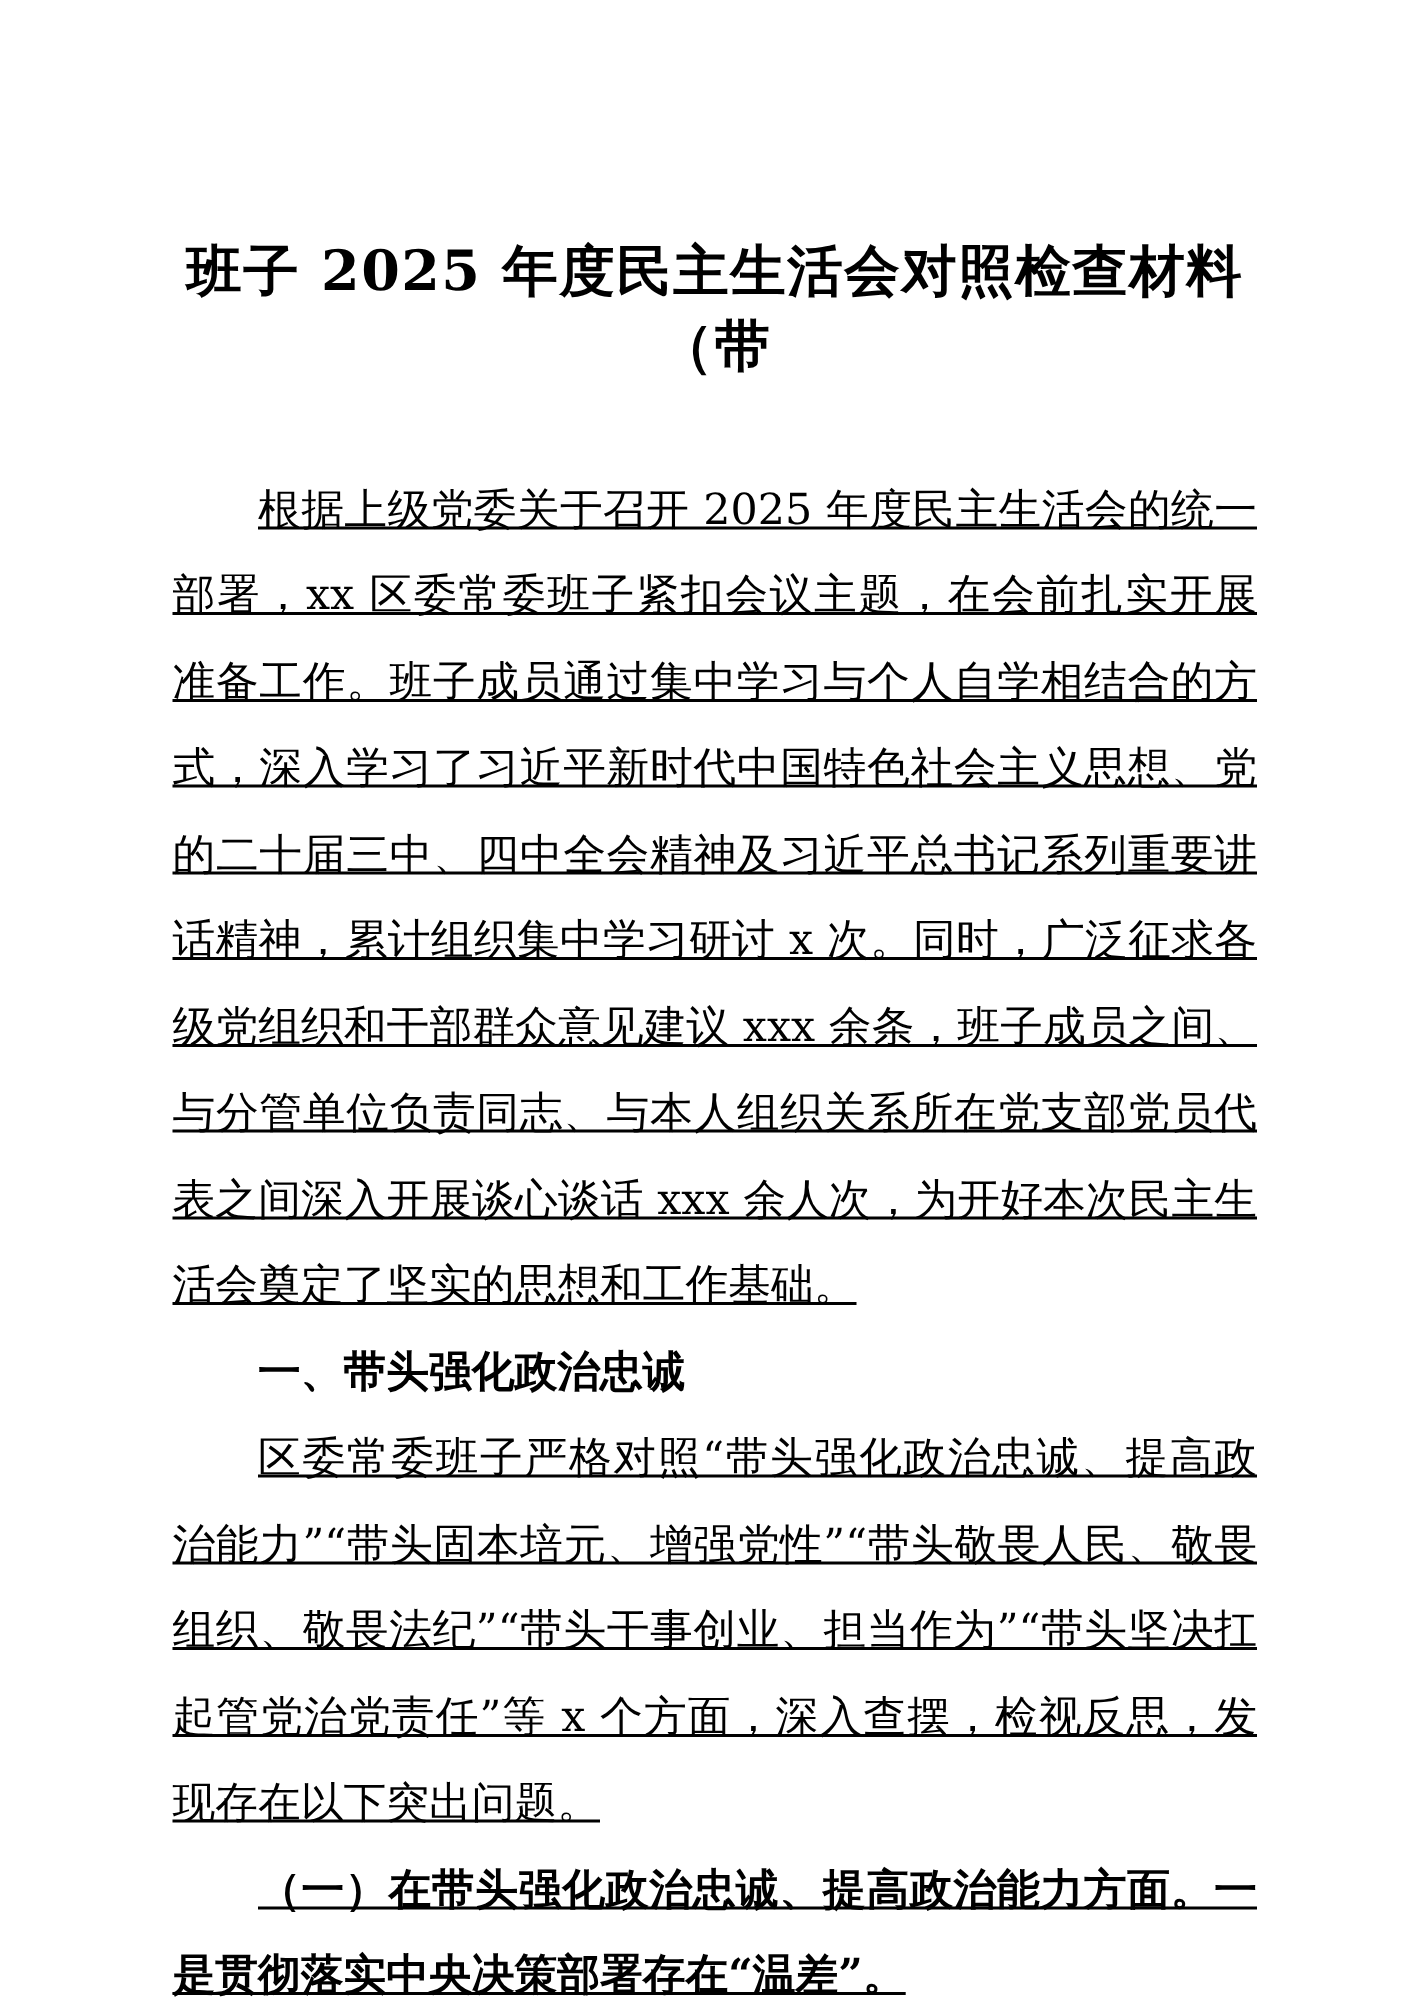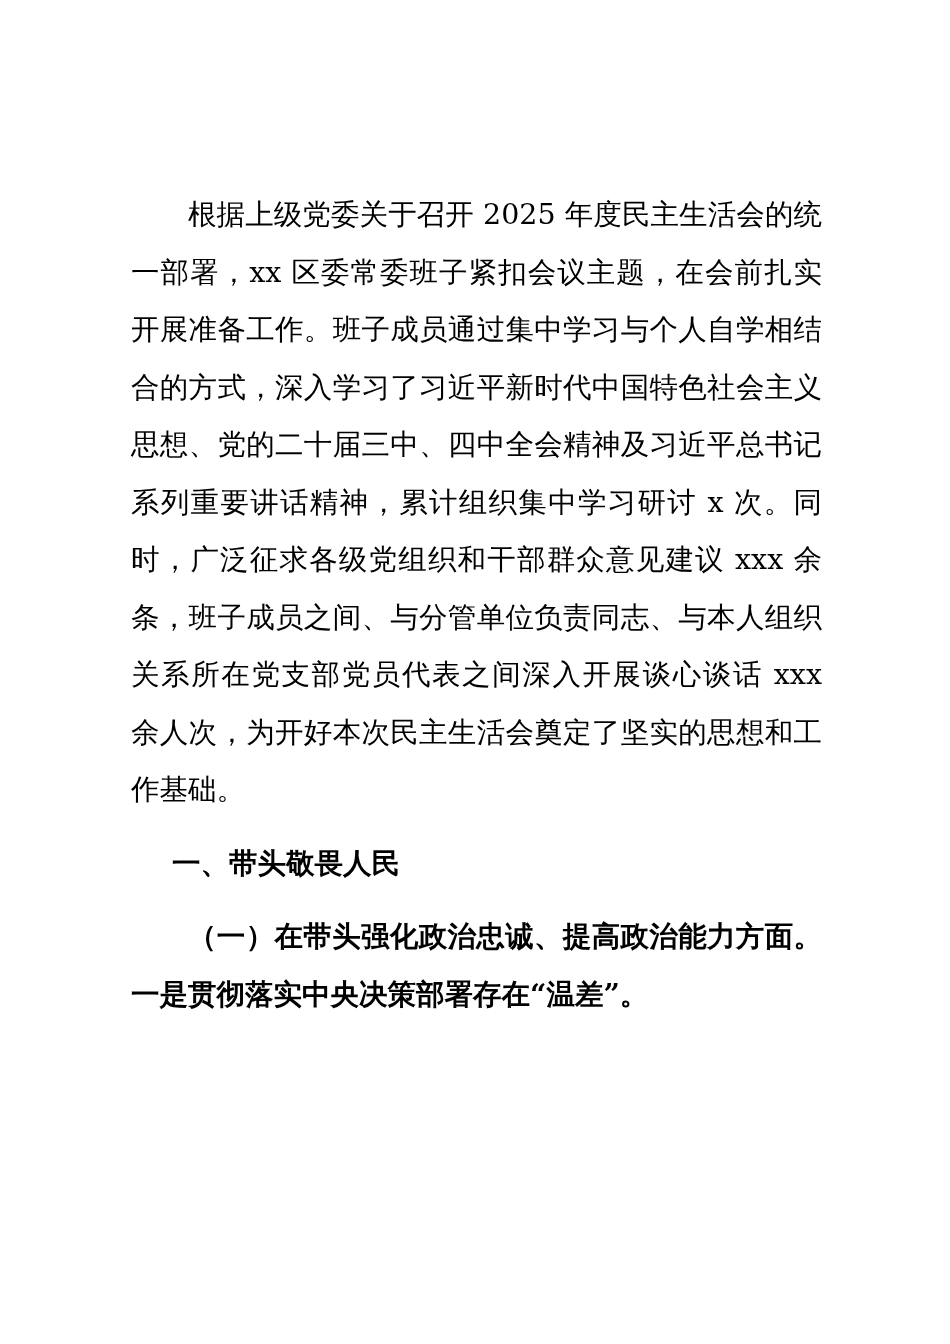--- a/index.html
+++ b/index.html
@@ -26,53 +26,56 @@
     text-align: center;
     letter-spacing: 1px;
   }
   .doc-title .title-line {
     display: block;
   }
   .body-text {
     margin-top: 56px;
   }
   .para {
-    margin: 16px;
+    margin: 0;
     font-size: 28.5px;
     line-height: 57.5px;
     text-align: justify;
     text-indent: 57px;
     text-justify: inter-character;
     word-break: break-all;
+    text-decoration: underline;
   }
   .section-heading {
     margin: 0;
     font-family: "DejaVu Sans", "Liberation Sans", sans-serif;
     font-weight: bold;
     font-size: 28.5px;
     line-height: 57.5px;
     text-indent: 57px;
     text-align: left;
   }
   .lead-bold {
     font-weight: bold;
   }
 </style>
 </head>
 <body>
 
 <div class="page">
 
   <h1 class="doc-title">
+    <span class="title-line">班子 2025 年度民主生活会对照检查材料（带</span>
   </h1>
 
   <div class="body-text">
 
     <p class="para">根据上级党委关于召开 2025 年度民主生活会的统一部署，xx 区委常委班子紧扣会议主题，在会前扎实开展准备工作。班子成员通过集中学习与个人自学相结合的方式，深入学习了习近平新时代中国特色社会主义思想、党的二十届三中、四中全会精神及习近平总书记系列重要讲话精神，累计组织集中学习研讨 x 次。同时，广泛征求各级党组织和干部群众意见建议 xxx 余条，班子成员之间、与分管单位负责同志、与本人组织关系所在党支部党员代表之间深入开展谈心谈话 xxx 余人次，为开好本次民主生活会奠定了坚实的思想和工作基础。</p>
 
-    <h2 class="section-heading">一、带头敬畏人民</h2>
+    <h2 class="section-heading">一、带头强化政治忠诚</h2>
 
+    <p class="para">区委常委班子严格对照“带头强化政治忠诚、提高政治能力”“带头固本培元、增强党性”“带头敬畏人民、敬畏组织、敬畏法纪”“带头干事创业、担当作为”“带头坚决扛起管党治党责任”等 x 个方面，深入查摆，检视反思，发现存在以下突出问题。</p>
 
     <p class="para"><span class="lead-bold">（一）在带头强化政治忠诚、提高政治能力方面。一是贯彻落实中央决策部署存在“温差”。</span></p>
 
   </div>
 
 </div>
 
 </body></html>

